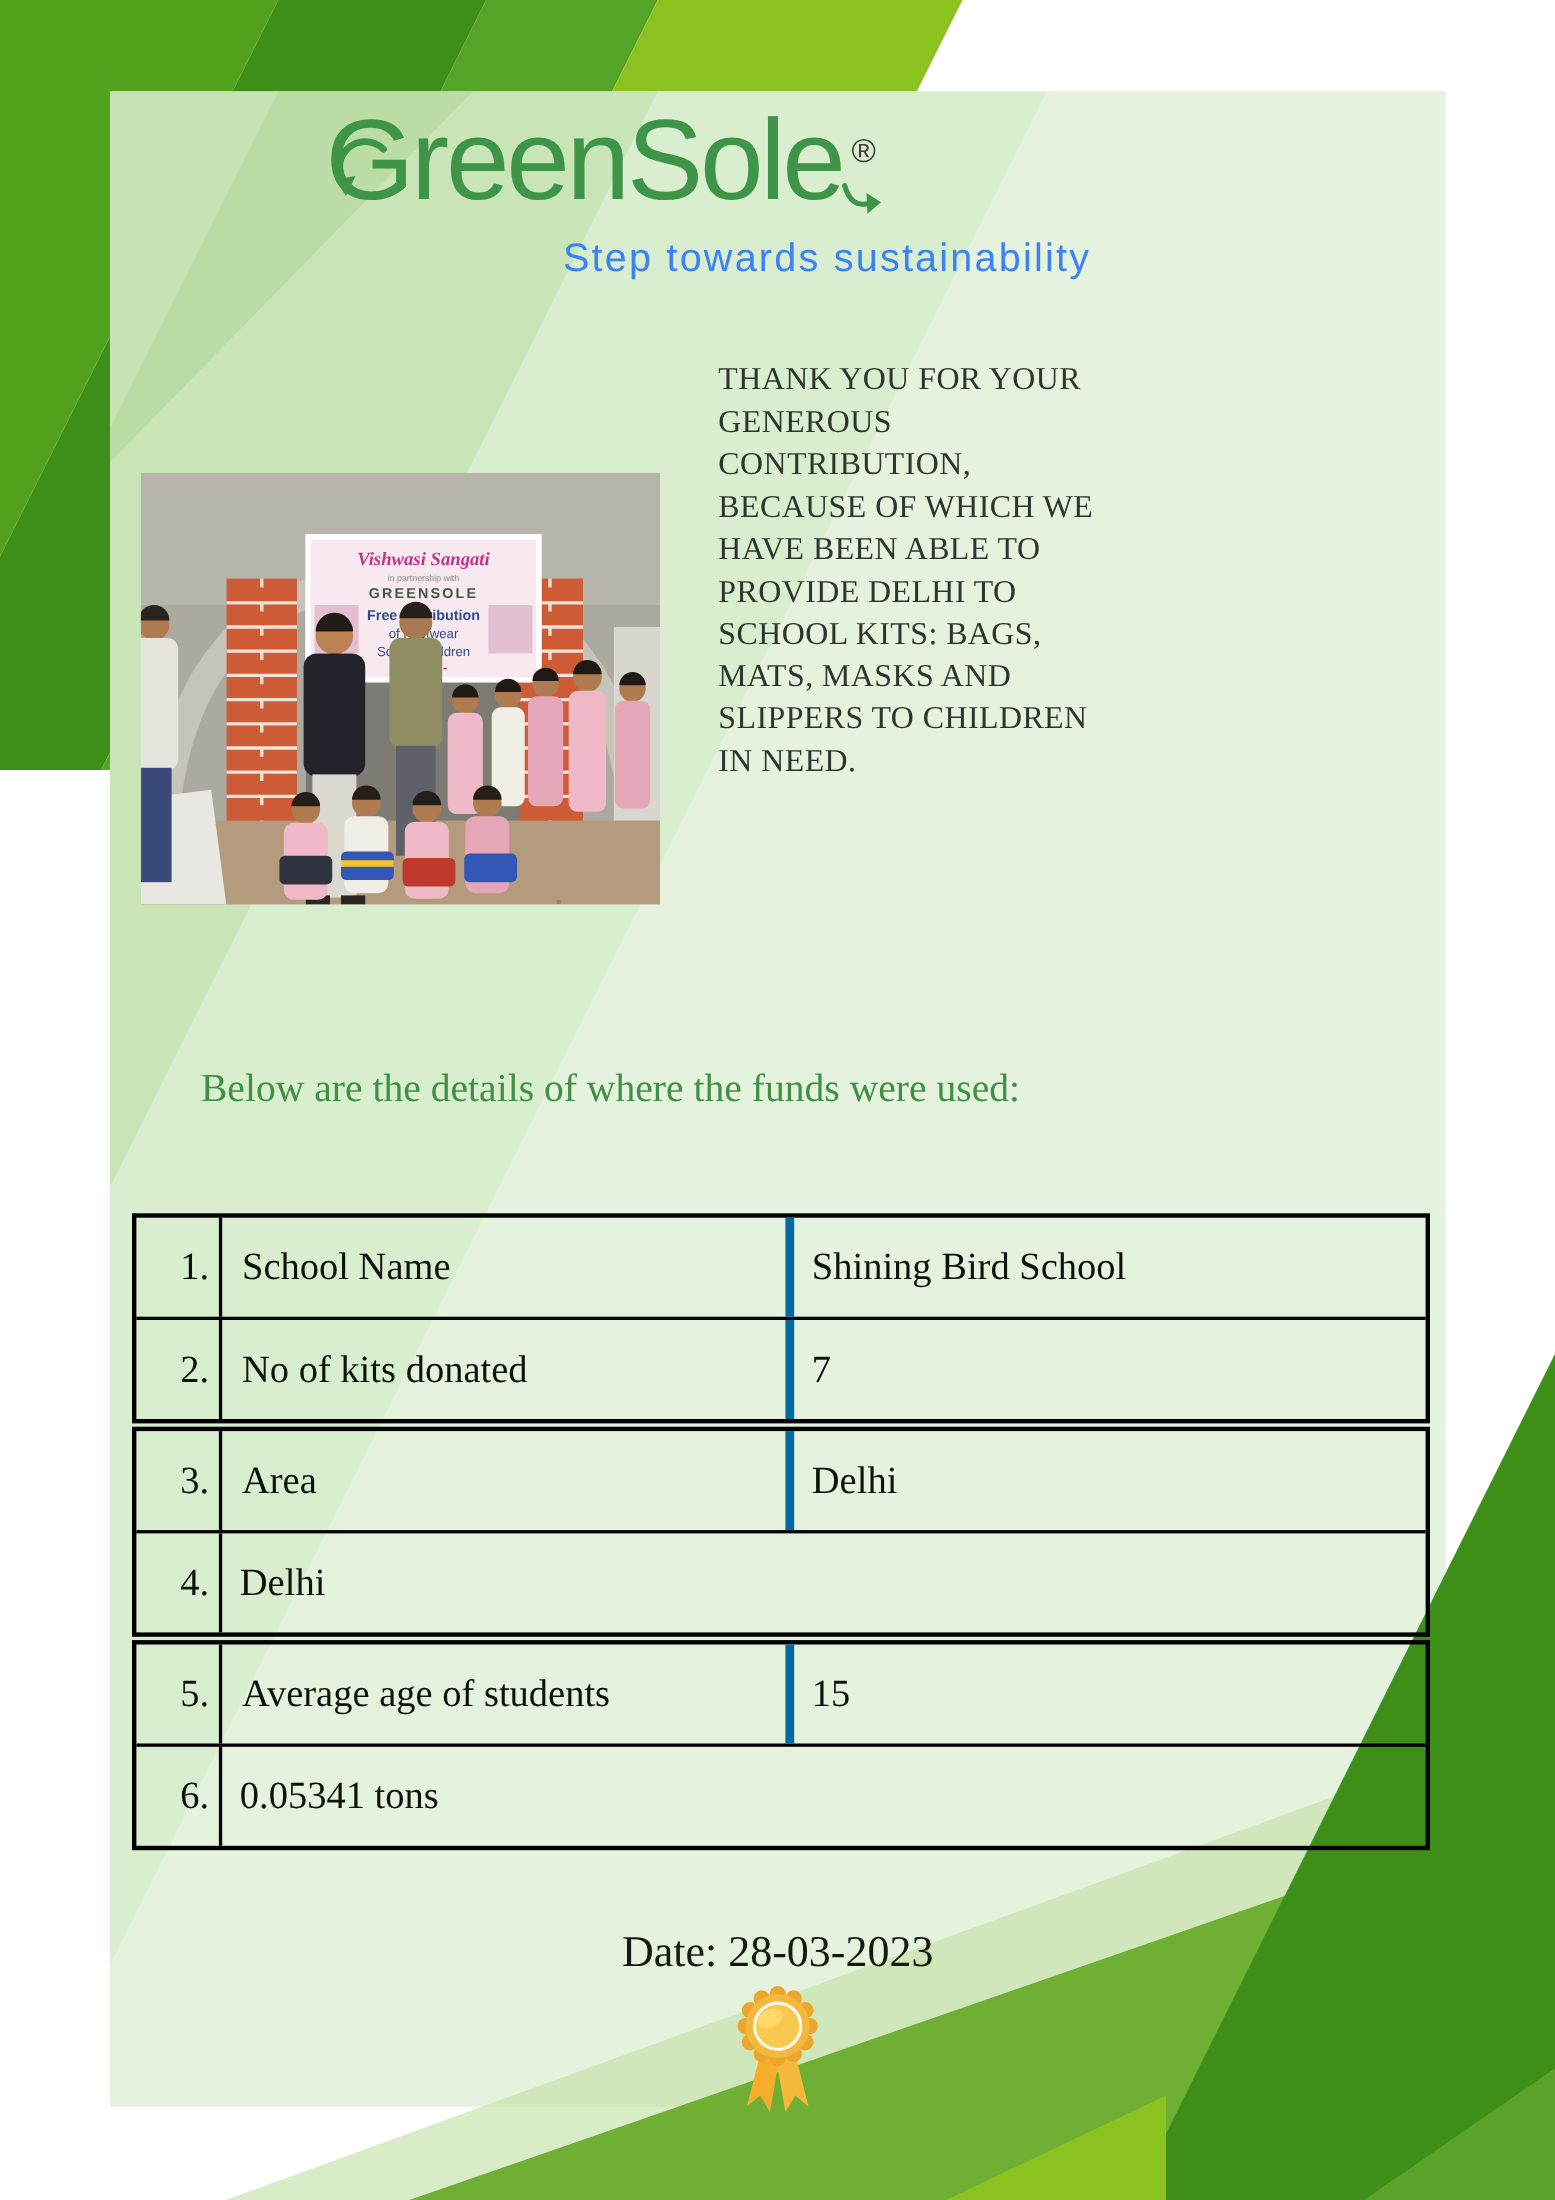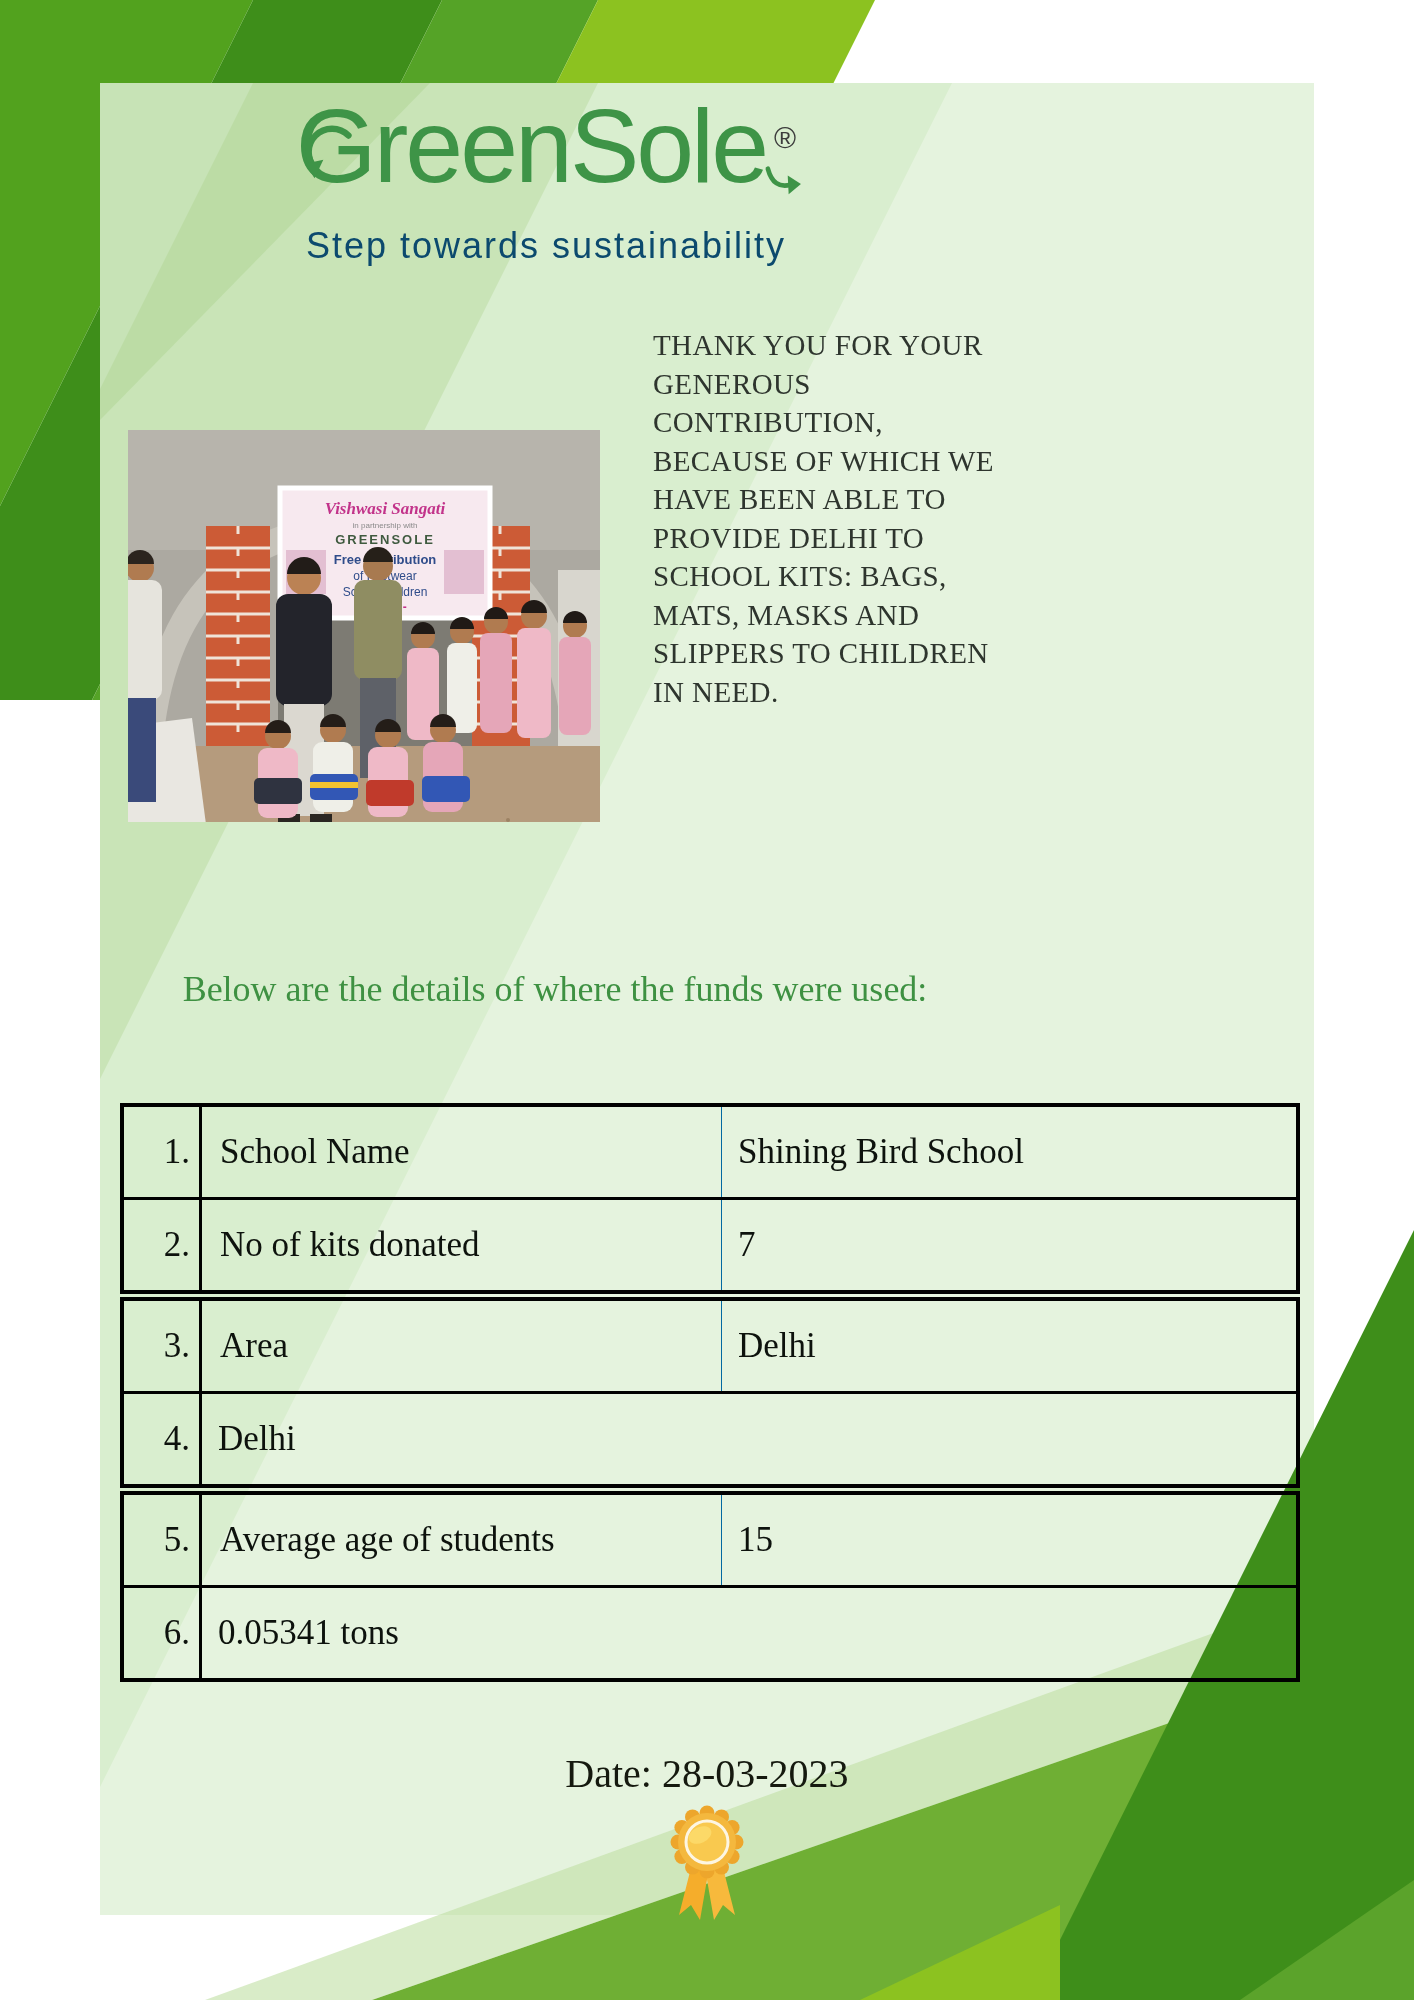--- a/index.html
+++ b/index.html
@@ -24,21 +24,21 @@
   }
   .g-wrap{position:relative;display:inline-block;}
   .g-arrow{position:absolute;left:6px;top:30px;width:62px;height:62px;}
   .e-arrow{position:absolute;right:-6px;bottom:2px;width:38px;height:34px;}
   .reg-mark{
     font-family:"Liberation Sans",sans-serif;font-size:30px;color:#3c3c3c;
     vertical-align:super;letter-spacing:0;margin-left:8px;position:relative;top:-28px;
   }
   .tagline{
     font-family:"Liberation Sans","DejaVu Sans",sans-serif;
-    font-size:36px;color:#0c4a6e;letter-spacing:2px;margin-top:24px;
+    font-size:36px;color:#3b82f6;letter-spacing:2px;margin-top:12px;text-align:right;
   }
 
   
   .message{left:625px;top:326px;width:430px;}
   .msg-line{
     font-size:29px;line-height:38.5px;color:#2E352E;
     letter-spacing:0.4px;font-weight:500;margin-left:28px;
   }
 
   
@@ -50,21 +50,21 @@
   
   .details-table{left:120px;top:1103px;width:1180px;}
   .trow-box{border:4px solid #000;margin-bottom:3px;background:transparent;}
   .trow{display:flex;align-items:stretch;height:90px;}
   .trow + .trow{border-top:3px solid #000;}
   .tcell{
     display:flex;align-items:center;box-sizing:border-box;
     font-size:35px;color:#0D120D;
   }
   .tcell.num{width:78px;justify-content:flex-end;padding-right:9px;border-right:3px solid #000;}
-  .tcell.label{width:520px;padding-left:18px;border-right:1px solid #0369a1;}
+  .tcell.label{width:520px;padding-left:18px;border-right:8px solid #0369a1;}
   .tcell.value{flex:1;padding-left:16px;}
 
   
   .date-line{
     left:100px;top:1750px;width:1214px;text-align:center;
     font-size:40px;color:#15190F;
   }
   .medal{left:647px;top:1800px;width:120px;height:130px;}
 
   

